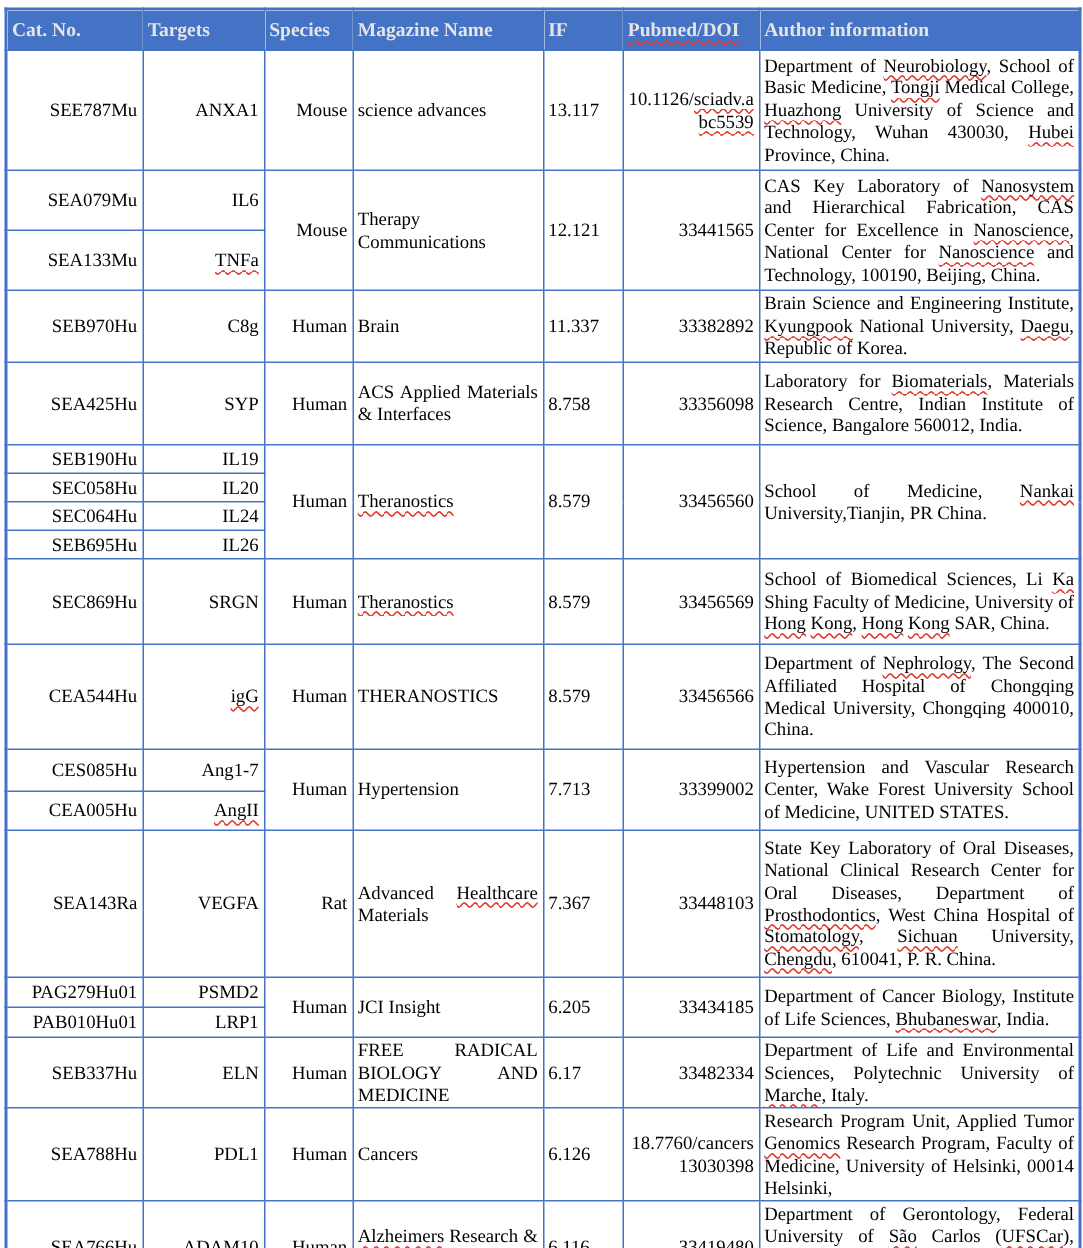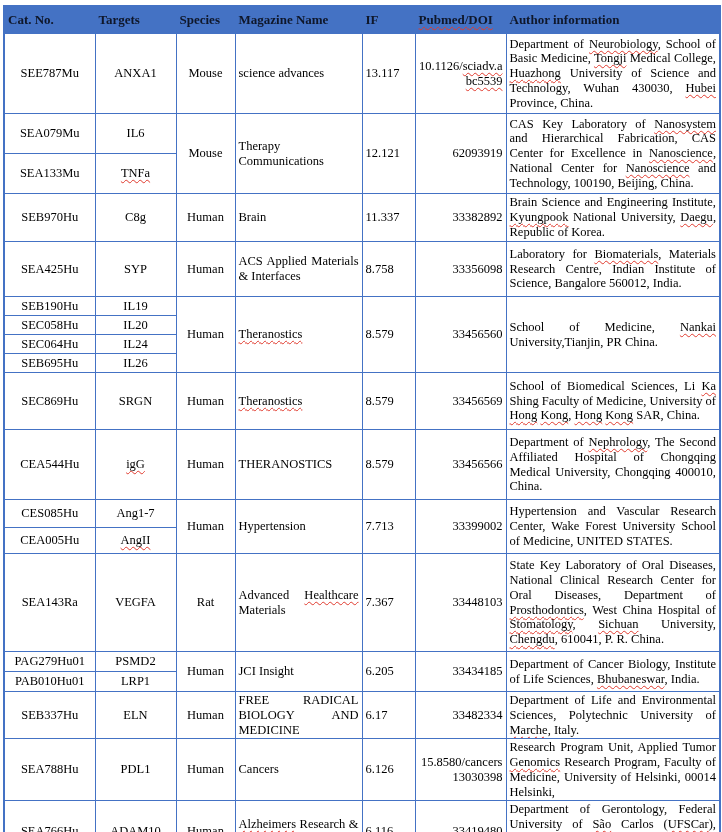--- a/index.html
+++ b/index.html
@@ -14,27 +14,27 @@
   .pub-table th, .pub-table td {
     border:1px solid #4472C4;
     padding:1px 3px;
     font-size:12.5px;
     line-height:1.18;
     vertical-align:middle;
     overflow:hidden;
   }
   .pub-table thead th {
     background:#4472C4;
-    color:#0f172a;
+    color:#e5e5e5;
     font-weight:bold;
     text-align:left;
     height:24px;
     font-size:13px;
   }
-  td.c-cat, td.c-target, td.c-species { text-align:center;margin-top:26px; }
+  td.c-cat, td.c-target, td.c-species { text-align:right;margin-top:26px; }
   td.c-mag { text-align:justify; }
   td.c-if { text-align:left;margin-top:35px; }
   td.c-pub { word-break:break-all; text-align:right; }
   td.c-author { text-align:justify;margin-top:24px; }
   .sq {
     text-decoration: underline wavy #e03a2e;
     text-decoration-thickness:1px;
     text-underline-offset:2px;
     text-decoration-skip-ink:none;
   }
@@ -73,21 +73,21 @@
         <td class="c-if">13.117</td>
         <td class="c-pub">10.1126/<span class="sq">sciadv.abc5539</span></td>
         <td class="c-author">Department of <span class="sq">Neurobiology</span>, School of Basic Medicine, <span class="sq">Tongji</span> Medical College, <span class="sq">Huazhong</span> University of Science and Technology, Wuhan 430030, <span class="sq">Hubei</span> Province, China.</td>
       </tr>
       <tr style="height:40px">
         <td class="c-cat">SEA079Mu</td>
         <td class="c-target">IL6</td>
         <td class="c-species" rowspan="2">Mouse</td>
         <td class="c-mag" rowspan="2">Therapy Communications</td>
         <td class="c-if" rowspan="2">12.121</td>
-        <td class="c-pub" rowspan="2">62093919</td>
+        <td class="c-pub" rowspan="2">33441565</td>
         <td class="c-author" rowspan="2">CAS Key Laboratory of <span class="sq">Nanosystem</span> and Hierarchical Fabrication, CAS Center for Excellence in <span class="sq">Nanoscience</span>, National Center for <span class="sq">Nanoscience</span> and Technology, 100190, Beijing, China.</td>
       </tr>
       <tr style="height:40px">
         <td class="c-cat">SEA133Mu</td>
         <td class="c-target"><span class="sq">TNFa</span></td>
       </tr>
       <tr style="height:48px">
         <td class="c-cat">SEB970Hu</td>
         <td class="c-target">C8g</td>
         <td class="c-species">Human</td>
@@ -187,21 +187,21 @@
         <td class="c-if">6.17</td>
         <td class="c-pub">33482334</td>
         <td class="c-author">Department of Life and Environmental Sciences, Polytechnic University of <span class="sq">Marche</span>, Italy.</td>
       </tr>
       <tr style="height:57px">
         <td class="c-cat">SEA788Hu</td>
         <td class="c-target">PDL1</td>
         <td class="c-species">Human</td>
         <td class="c-mag">Cancers</td>
         <td class="c-if">6.126</td>
-        <td class="c-pub">15.8580/cancers13030398</td>
+        <td class="c-pub">18.7760/cancers13030398</td>
         <td class="c-author">Research Program Unit, Applied Tumor <span class="sq">Genomics</span> Research Program, Faculty of Medicine, University of Helsinki, 00014 Helsinki,</td>
       </tr>
       <tr style="height:58px">
         <td class="c-cat">SEA766Hu</td>
         <td class="c-target">ADAM10</td>
         <td class="c-species">Human</td>
         <td class="c-mag"><span class="sq">Alzheimers</span> Research &amp; Therapy</td>
         <td class="c-if">6.116</td>
         <td class="c-pub">33419480</td>
         <td class="c-author">Department of Gerontology, Federal University of <span class="sq">São</span> Carlos (<span class="sq">UFSCar</span>), <span class="sq">Rodovia</span> Washington <span class="sq">Luís</span>, km 235, <span class="sq">São</span> Carlos, SP, 13565-905, Brazil.</td>

